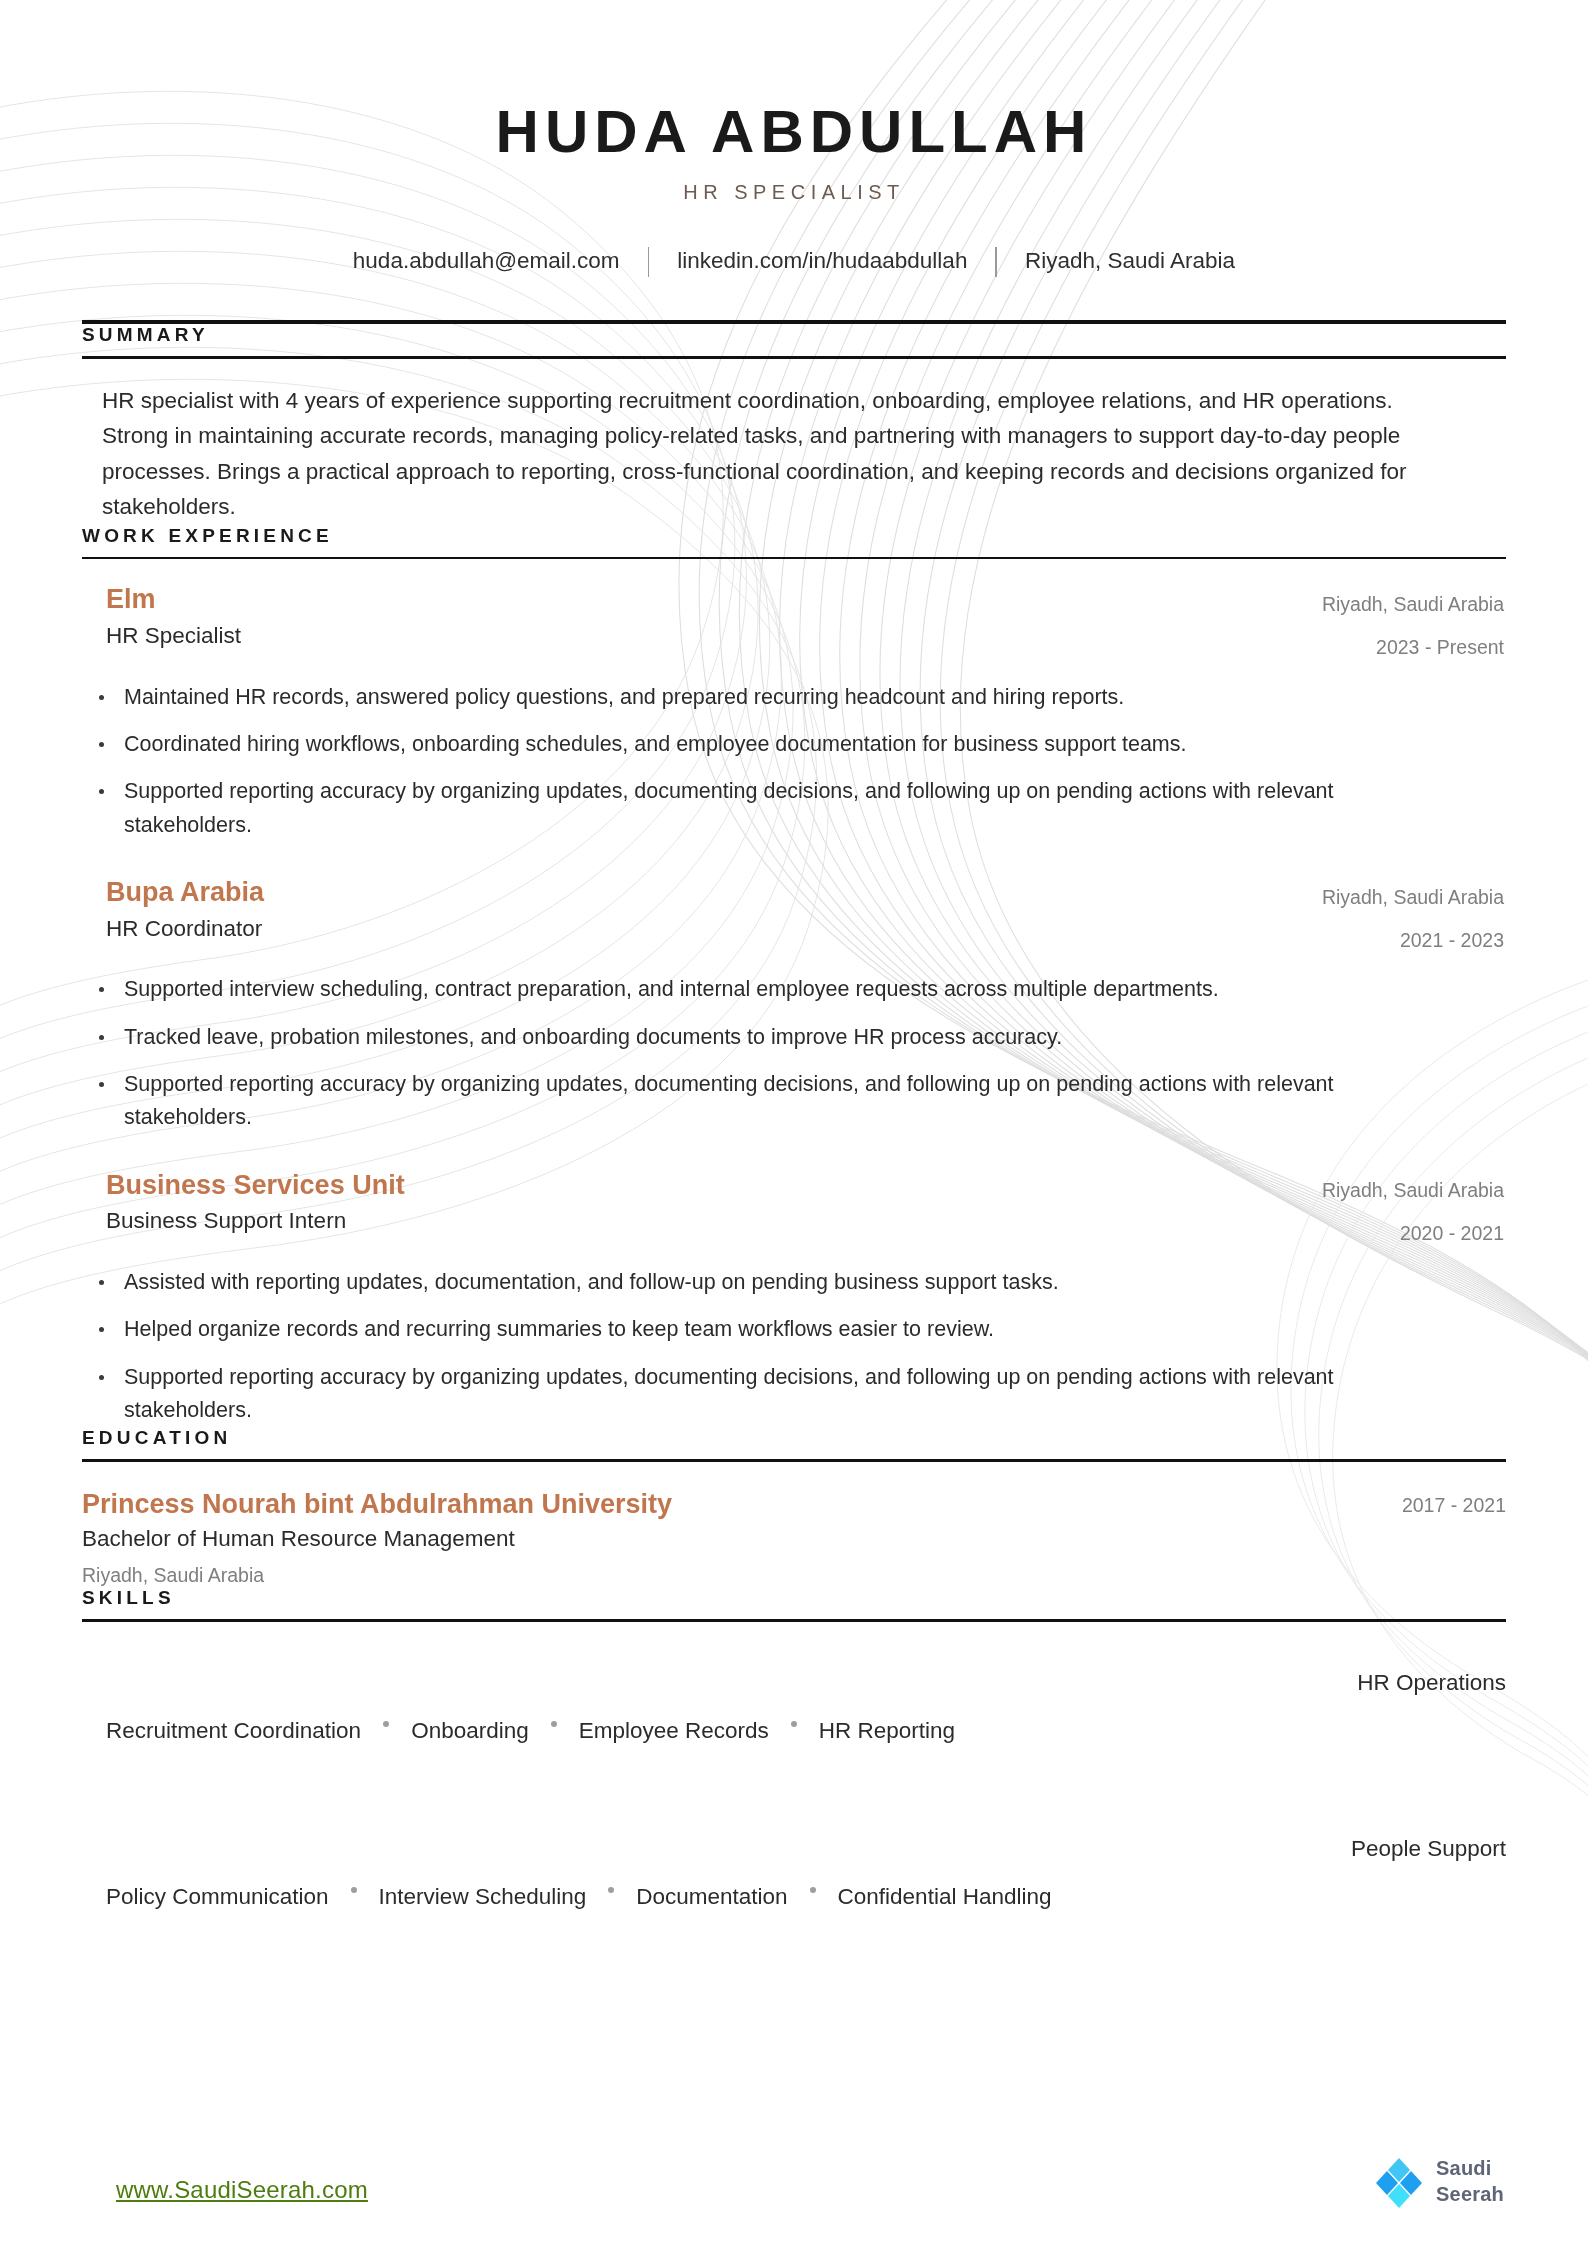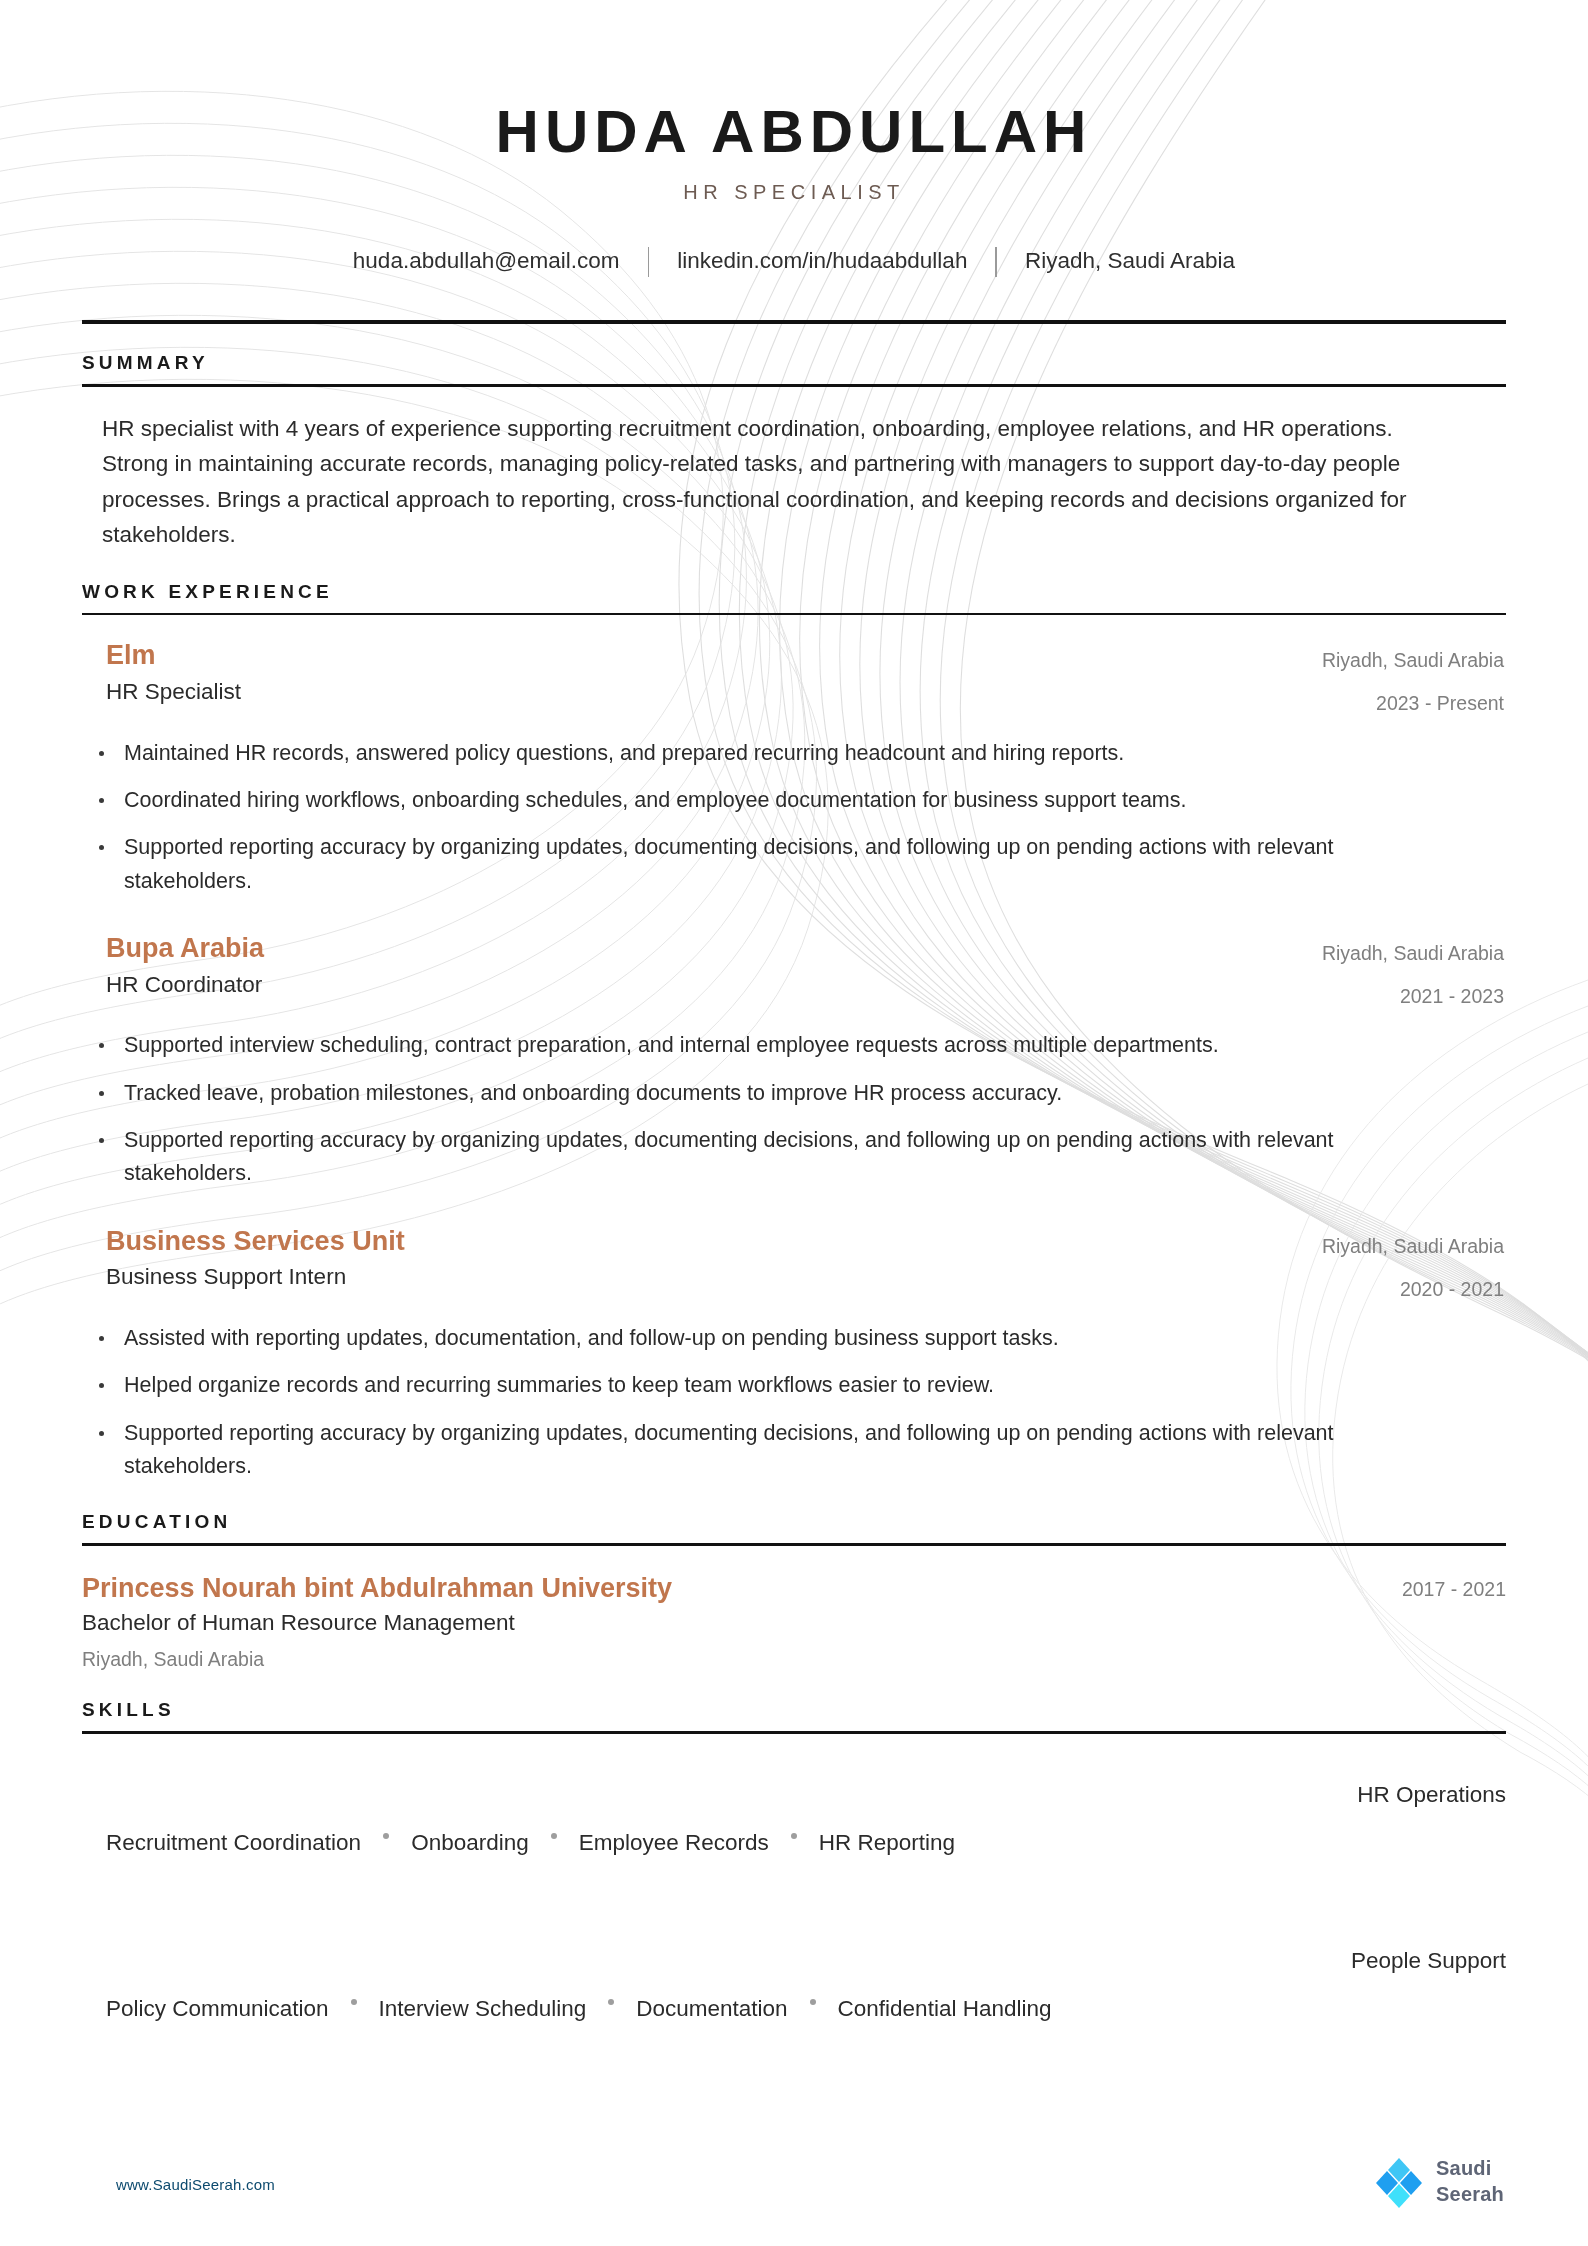--- a/index.html
+++ b/index.html
@@ -81,21 +81,20 @@
 
   
   .section {
     margin: 0 82px;
   }
   .section-head {
     font-size: 19px;
     font-weight: 700;
     letter-spacing: 4.2px;
     color: #1a1a1a;
-    padding-top: 28px;
   }
   .section-rule {
     height: 2.5px;
     background: #111111;
     margin-top: 10px;
   }
 
   .summary-text {
     margin-top: 24px;
     font-size: 22.5px;
@@ -232,23 +231,24 @@
     left: 0;
     right: 0;
     bottom: 0;
     height: 118px;
     z-index: 3;
   }
   .footer-url {
     position: absolute;
     left: 116px;
     top: 48px;
-    font-size: 15px;
-    color: #0c4a6e;
+    font-size: 24px;
+    color: #4d7c0f;
     letter-spacing: 0.2px;
+    text-decoration: underline;
   }
   .footer-brand {
     position: absolute;
     right: 84px;
     top: 26px;
     display: flex;
     align-items: center;
     gap: 14px;
   }
   .brand-mark {

